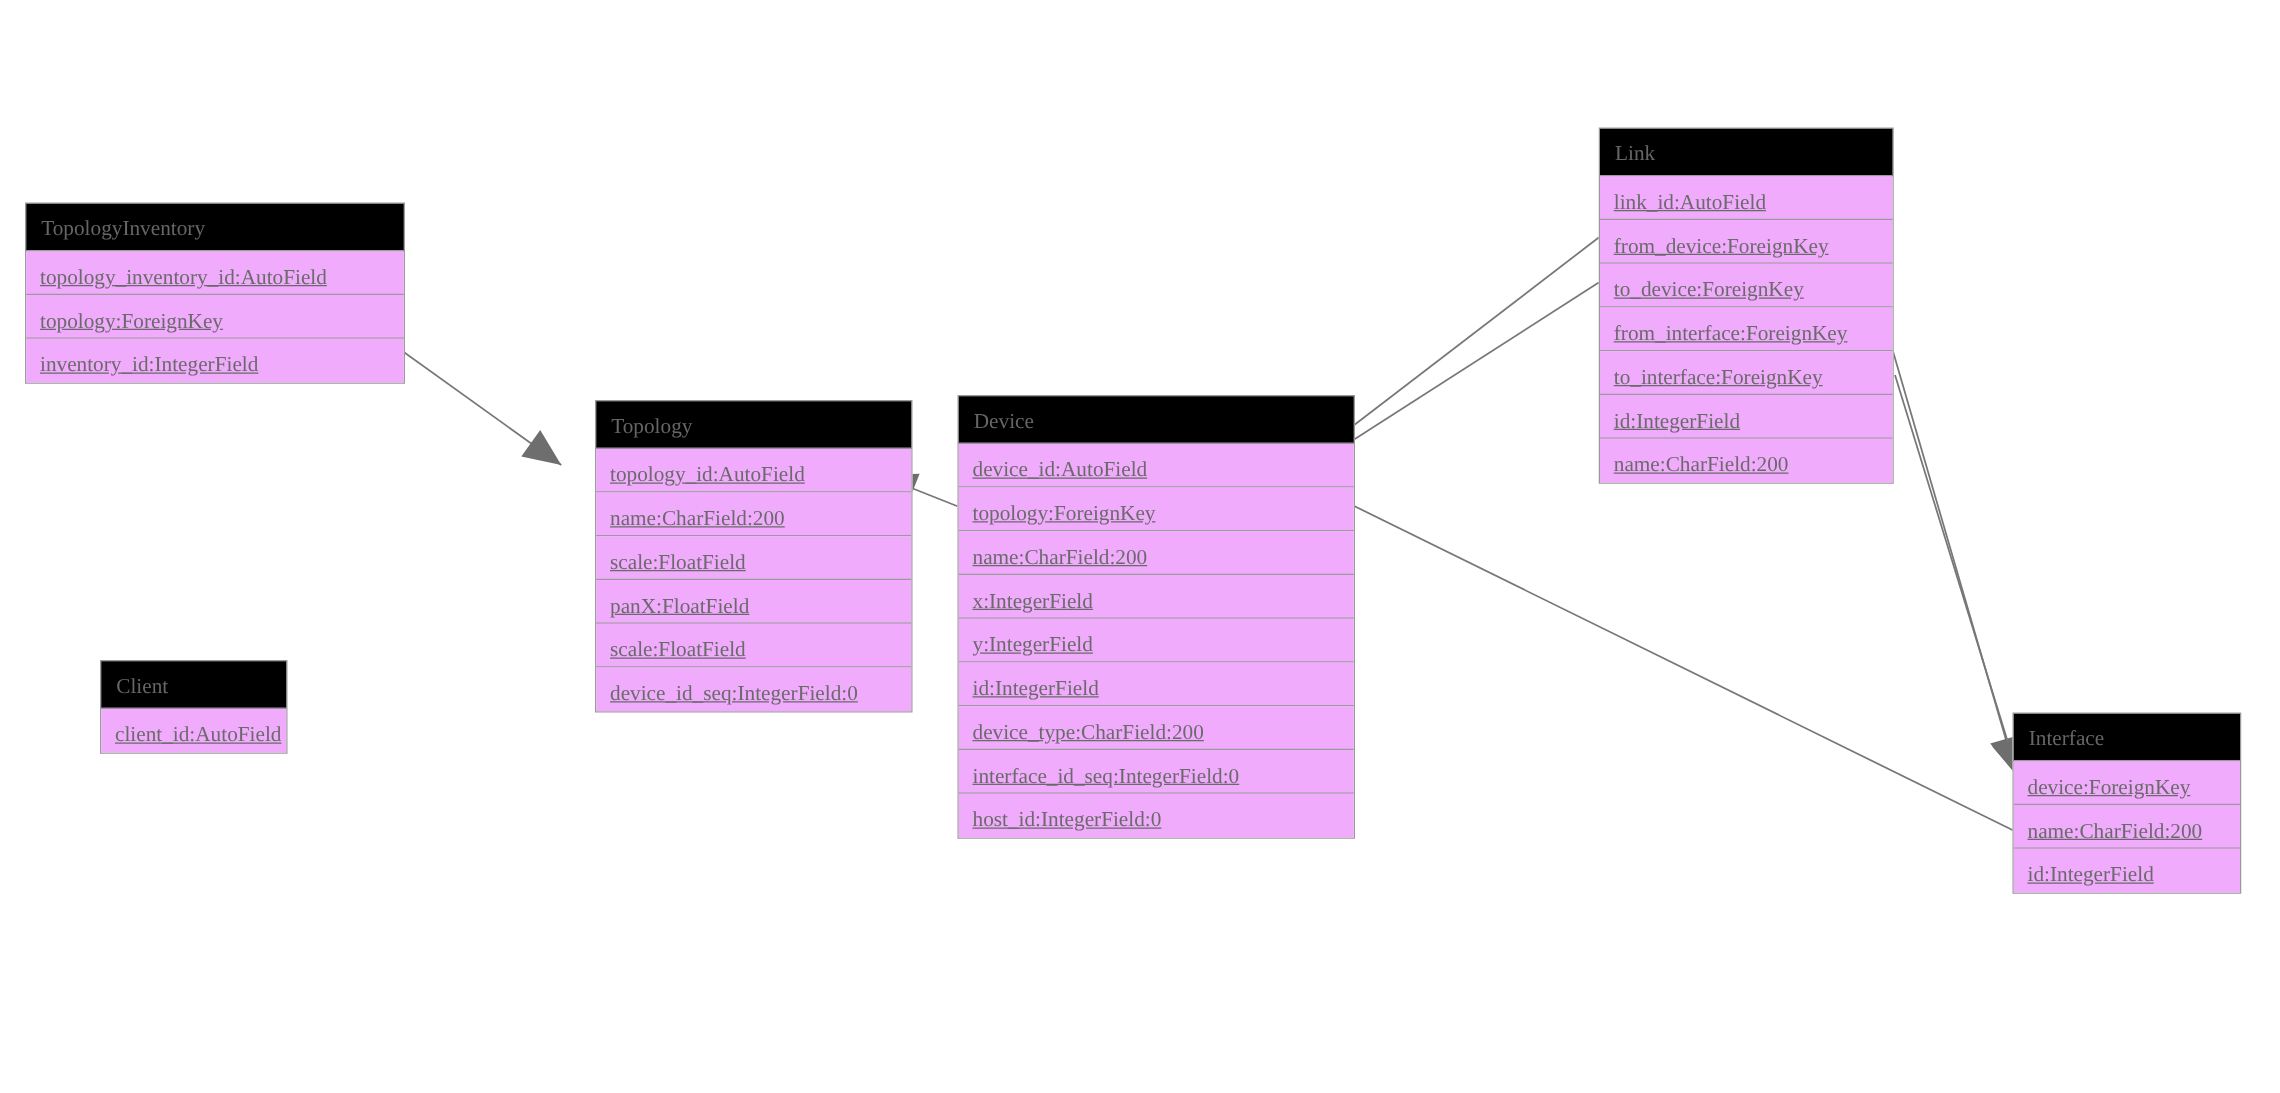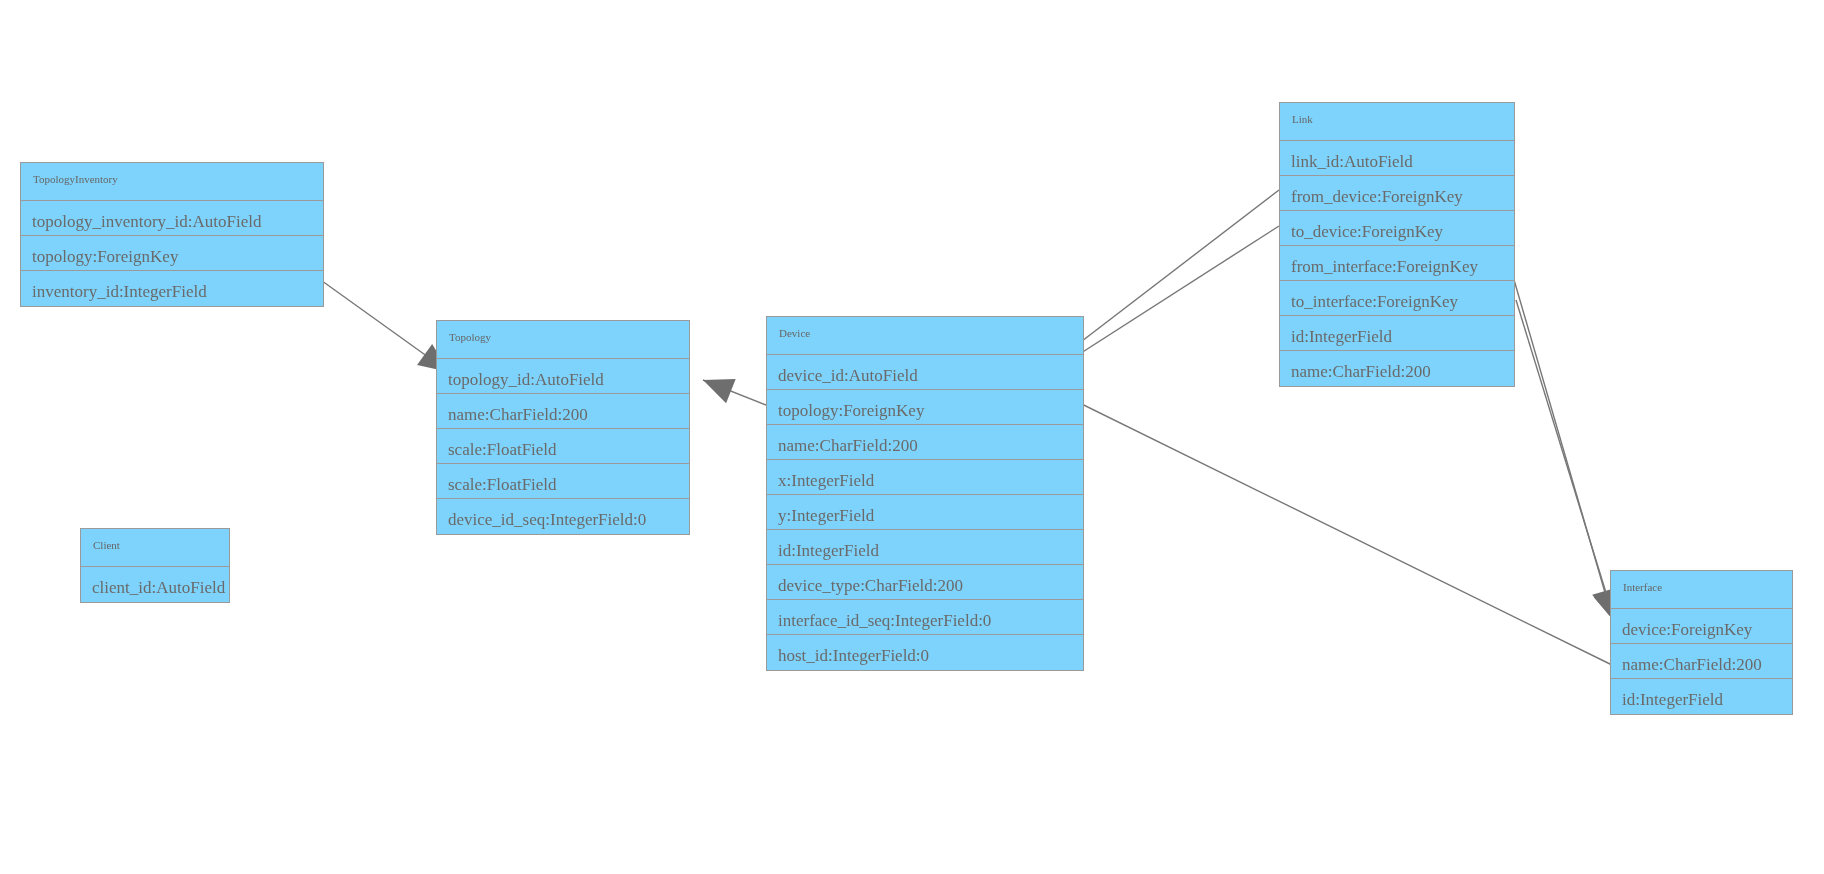--- a/index.html
+++ b/index.html
@@ -25,41 +25,42 @@
   }
   .entity {
     position: absolute;
     box-sizing: border-box;
     border: 1px solid #9a9a9a;
     background: #ffffff;
     z-index: 2;
   }
   .entity-header {
     box-sizing: border-box;
-    background: #7dd3fc;
+    background: #000000;
     border-bottom: 1px solid #9a9a9a;
     color: #666666;
-    font-size: 11px;
+    font-size: 17px;
     line-height: 1;
     padding: 11px 0 0 12px;
     height: 38px;
     white-space: nowrap;
     overflow: hidden;
   }
   .entity-field {
     box-sizing: border-box;
     border-bottom: 1px solid #9a9a9a;
     color: #6a6a6a;
     font-size: 17px;
     line-height: 1;
     padding: 12px 0 0 11px;
     height: 35px;
     white-space: nowrap;
     overflow: hidden;
-    background: #7dd3fc;
+    background: #f0abfc;
+    text-decoration: underline;
   }
   .entity-field:last-child {
     border-bottom: none;
   }
 </style>
 </head>
 <body>
 
 <div id="canvas">
 
@@ -100,25 +101,26 @@
       <div class="entity" style="left: 20px; top: 162px; width: 304px;">
         <div class="entity-header">TopologyInventory</div>
         <div class="entity-field">topology_inventory_id:AutoField</div>
         <div class="entity-field">topology:ForeignKey</div>
         <div class="entity-field">inventory_id:IntegerField</div>
       </div>
       <div class="entity" style="left: 80px; top: 528px; width: 150px;">
         <div class="entity-header">Client</div>
         <div class="entity-field">client_id:AutoField</div>
       </div>
-      <div class="entity" style="left: 436px; top: 320px; width: 254px;">
+      <div class="entity" style="left: 476px; top: 320px; width: 254px;">
         <div class="entity-header">Topology</div>
         <div class="entity-field">topology_id:AutoField</div>
         <div class="entity-field">name:CharField:200</div>
         <div class="entity-field">scale:FloatField</div>
+        <div class="entity-field">panX:FloatField</div>
         <div class="entity-field">scale:FloatField</div>
         <div class="entity-field">device_id_seq:IntegerField:0</div>
       </div>
       <div class="entity" style="left: 766px; top: 316px; width: 318px;">
         <div class="entity-header">Device</div>
         <div class="entity-field">device_id:AutoField</div>
         <div class="entity-field">topology:ForeignKey</div>
         <div class="entity-field">name:CharField:200</div>
         <div class="entity-field">x:IntegerField</div>
         <div class="entity-field">y:IntegerField</div>

